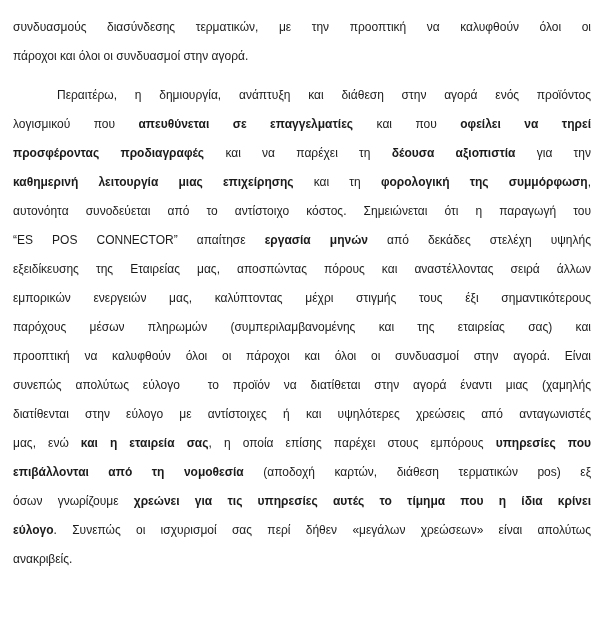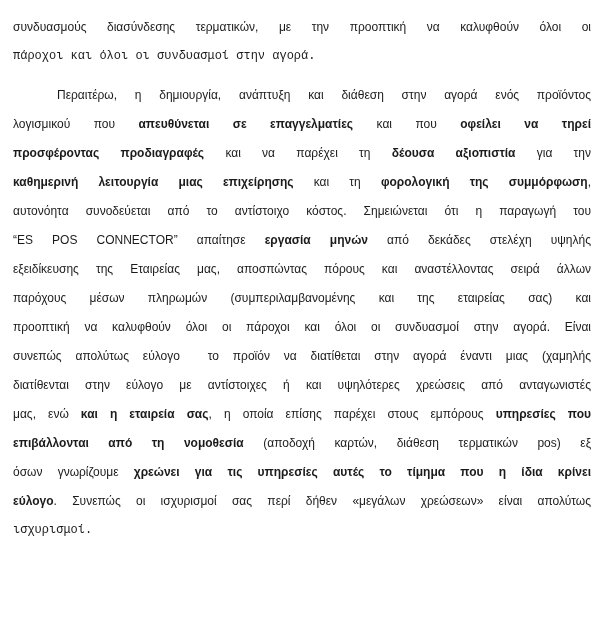--- a/index.html
+++ b/index.html
@@ -35,21 +35,20 @@
     height:29px;
     line-height:29px;
     overflow:hidden;
     text-align:justify;
     text-align-last:justify;
     -moz-text-align-last:justify;
     white-space:normal;
   }
   .line.last{
     text-align-last:left;
-    font-family:Liberation Mono, monospace;
     -moz-text-align-last:left;
   }
   .line.indent{
     text-indent:44px;
   }
   .line b{
     font-weight:700;
   }
 </style>
 </head>
@@ -62,24 +61,25 @@
         <div class="line last"><span>πάροχοι και όλοι οι συνδυασμοί στην αγορά.</span></div>
       </div>
       <div class="paragraph">
         <div class="line indent"><span>Περαιτέρω, η δημιουργία, ανάπτυξη και διάθεση στην αγορά ενός προϊόντος</span></div>
         <div class="line"><span>λογισμικού που </span><b>απευθύνεται σε επαγγελματίες</b><span> και που </span><b>οφείλει να τηρεί</b></div>
         <div class="line"><b>προσφέροντας προδιαγραφές</b><span> και να παρέχει τη </span><b>δέουσα αξιοπιστία</b><span> για την</span></div>
         <div class="line"><b>καθημερινή λειτουργία μιας επιχείρησης</b><span> και τη </span><b>φορολογική της συμμόρφωση</b><span>,</span></div>
         <div class="line"><span>αυτονόητα συνοδεύεται από το αντίστοιχο κόστος. Σημειώνεται ότι η παραγωγή του</span></div>
         <div class="line"><span>“ES POS CONNECTOR” απαίτησε </span><b>εργασία μηνών</b><span> από δεκάδες στελέχη υψηλής</span></div>
         <div class="line"><span>εξειδίκευσης της Εταιρείας μας, αποσπώντας πόρους και αναστέλλοντας σειρά άλλων</span></div>
+        <div class="line"><span>εμπορικών ενεργειών μας, καλύπτοντας μέχρι στιγμής τους έξι σημαντικότερους</span></div>
         <div class="line"><span>παρόχους μέσων πληρωμών (συμπεριλαμβανομένης και της εταιρείας σας) και</span></div>
         <div class="line"><span>προοπτική να καλυφθούν όλοι οι πάροχοι και όλοι οι συνδυασμοί στην αγορά. Είναι</span></div>
         <div class="line"><span>συνεπώς απολύτως εύλογο&nbsp; το προϊόν να διατίθεται στην αγορά έναντι μιας (χαμηλής</span></div>
         <div class="line"><span>διατίθενται στην εύλογο με αντίστοιχες ή και υψηλότερες χρεώσεις από ανταγωνιστές</span></div>
         <div class="line"><span>μας, ενώ </span><b>και η εταιρεία σας</b><span>, η οποία επίσης παρέχει στους εμπόρους </span><b>υπηρεσίες που</b></div>
         <div class="line"><b>επιβάλλονται από τη νομοθεσία</b><span> (αποδοχή καρτών, διάθεση τερματικών pos) εξ</span></div>
         <div class="line"><span>όσων γνωρίζουμε </span><b>χρεώνει για τις υπηρεσίες αυτές το τίμημα που η ίδια κρίνει</b></div>
         <div class="line"><b>εύλογο</b><span>. Συνεπώς οι ισχυρισμοί σας περί δήθεν «μεγάλων χρεώσεων» είναι απολύτως</span></div>
-        <div class="line last"><span>ισχυρισμοί.</span></div>
+        <div class="line last"><span>ανακριβείς.</span></div>
       </div>
     </div>
 </div>
 
 </body></html>

